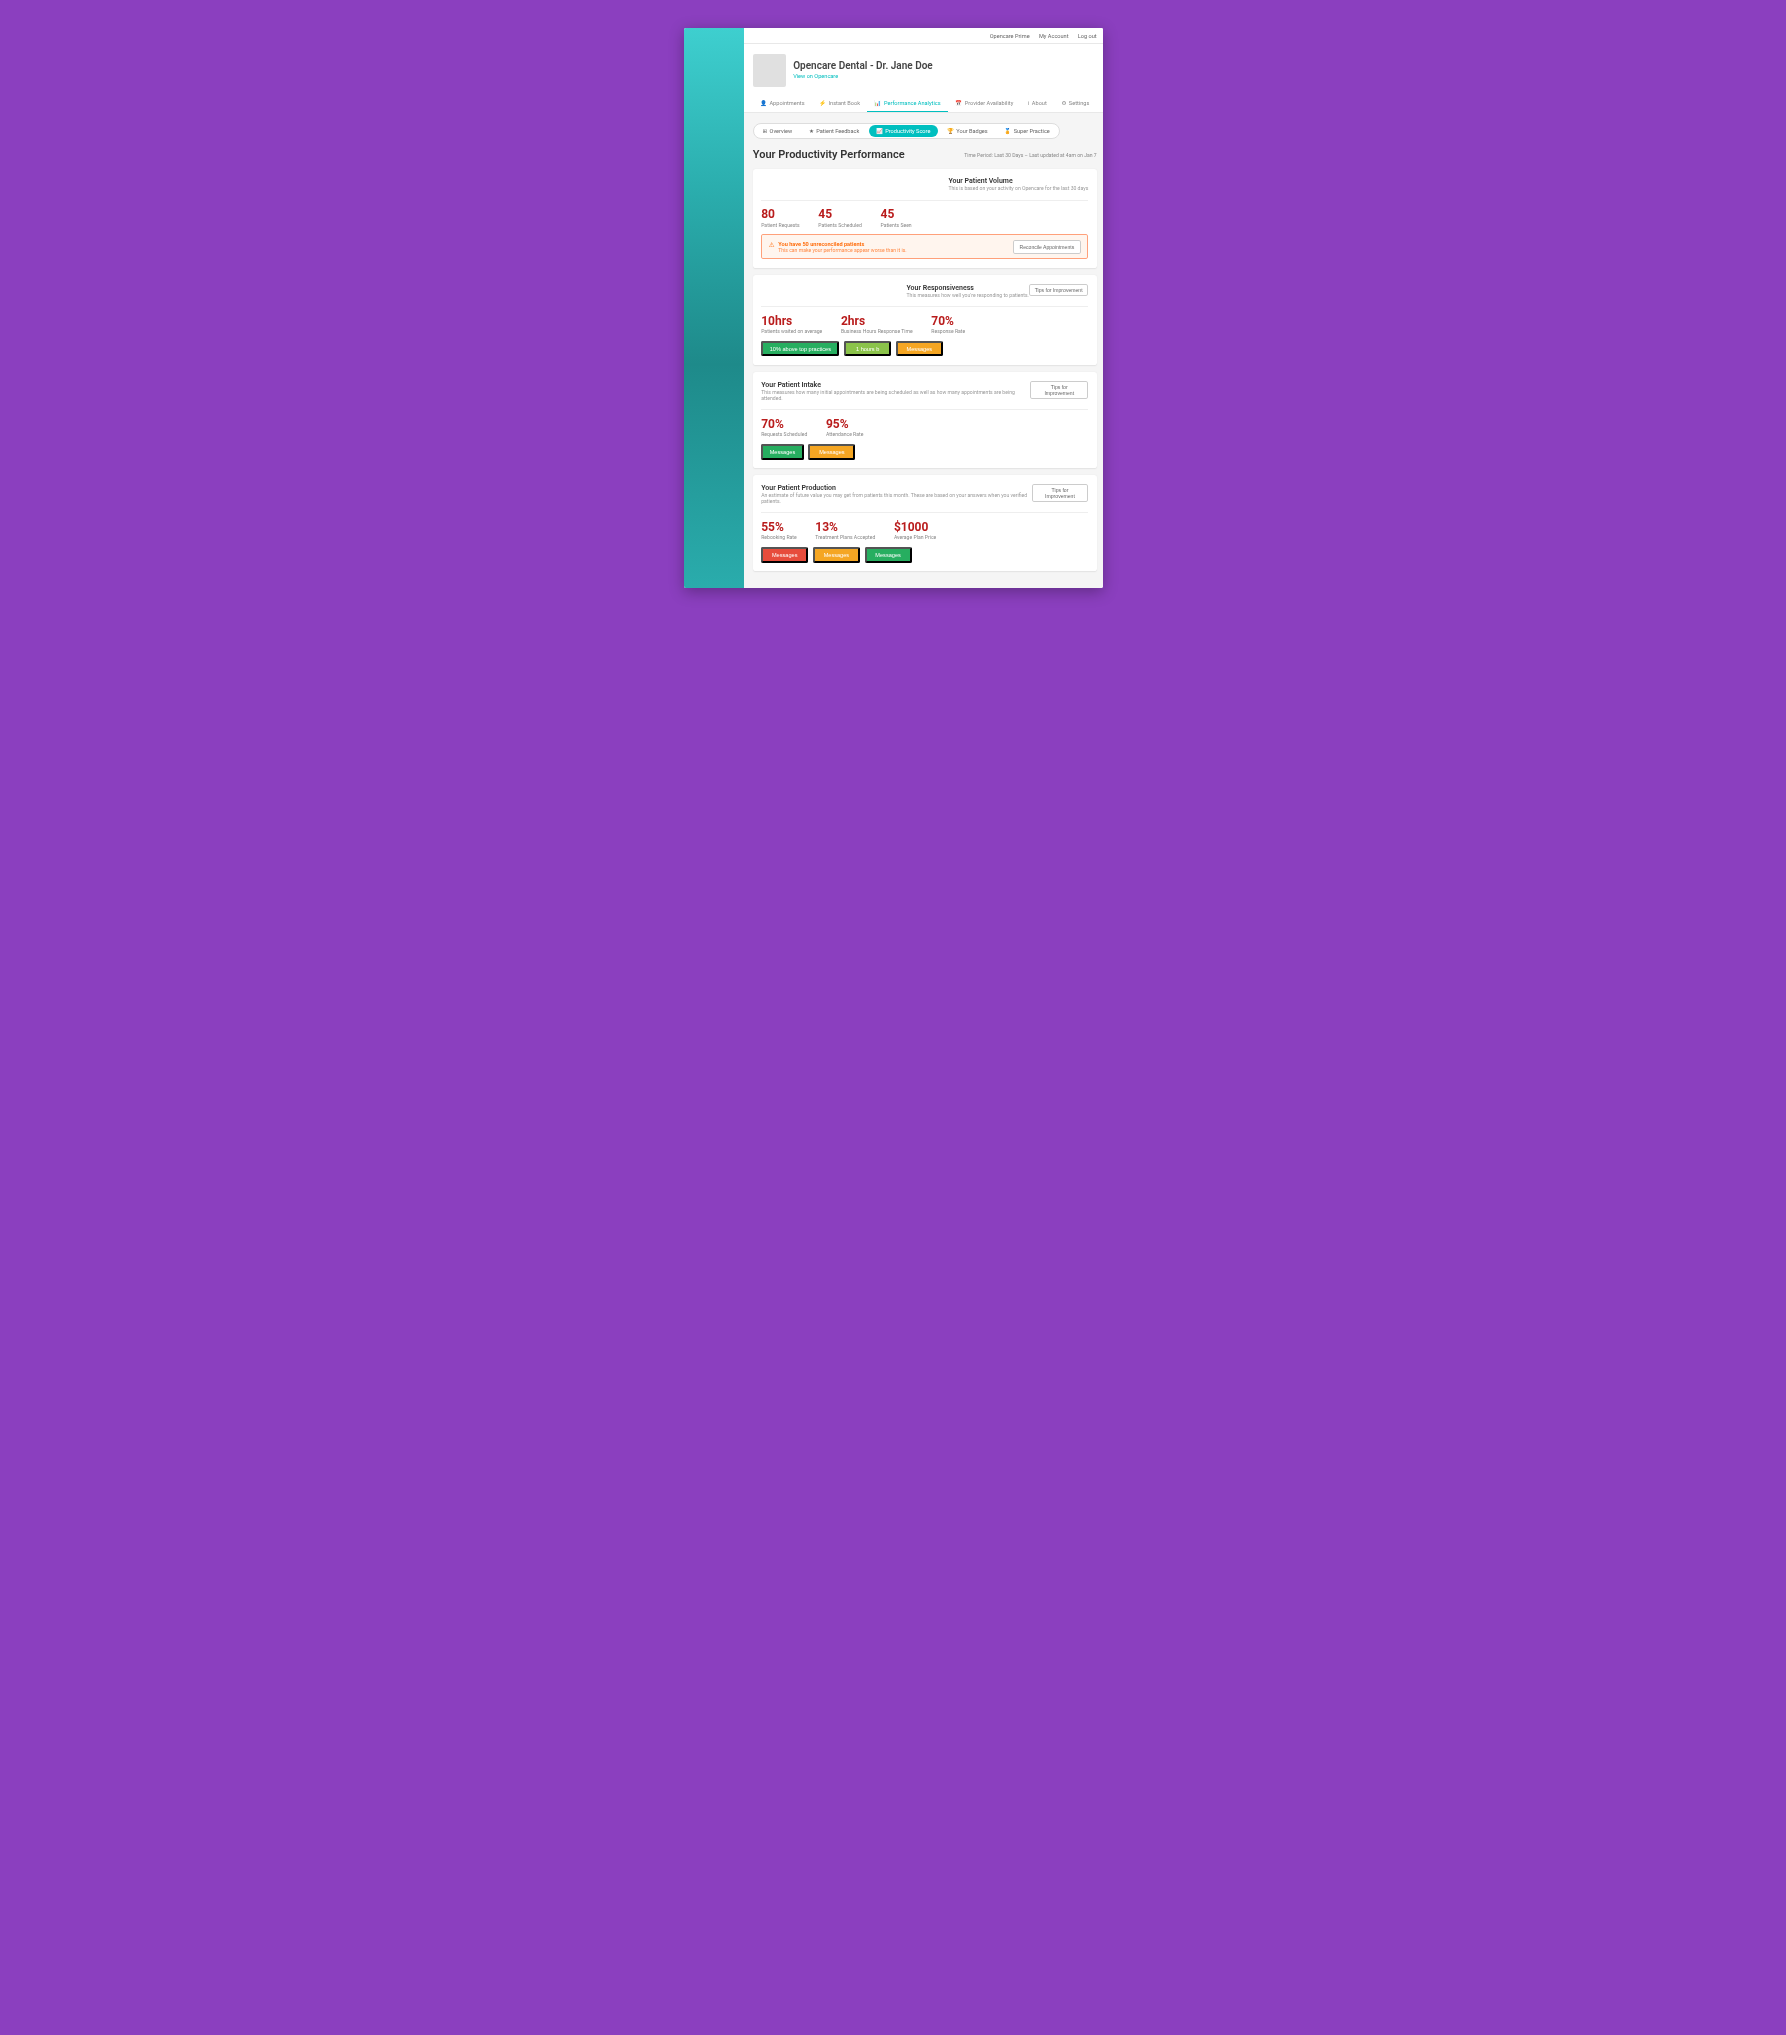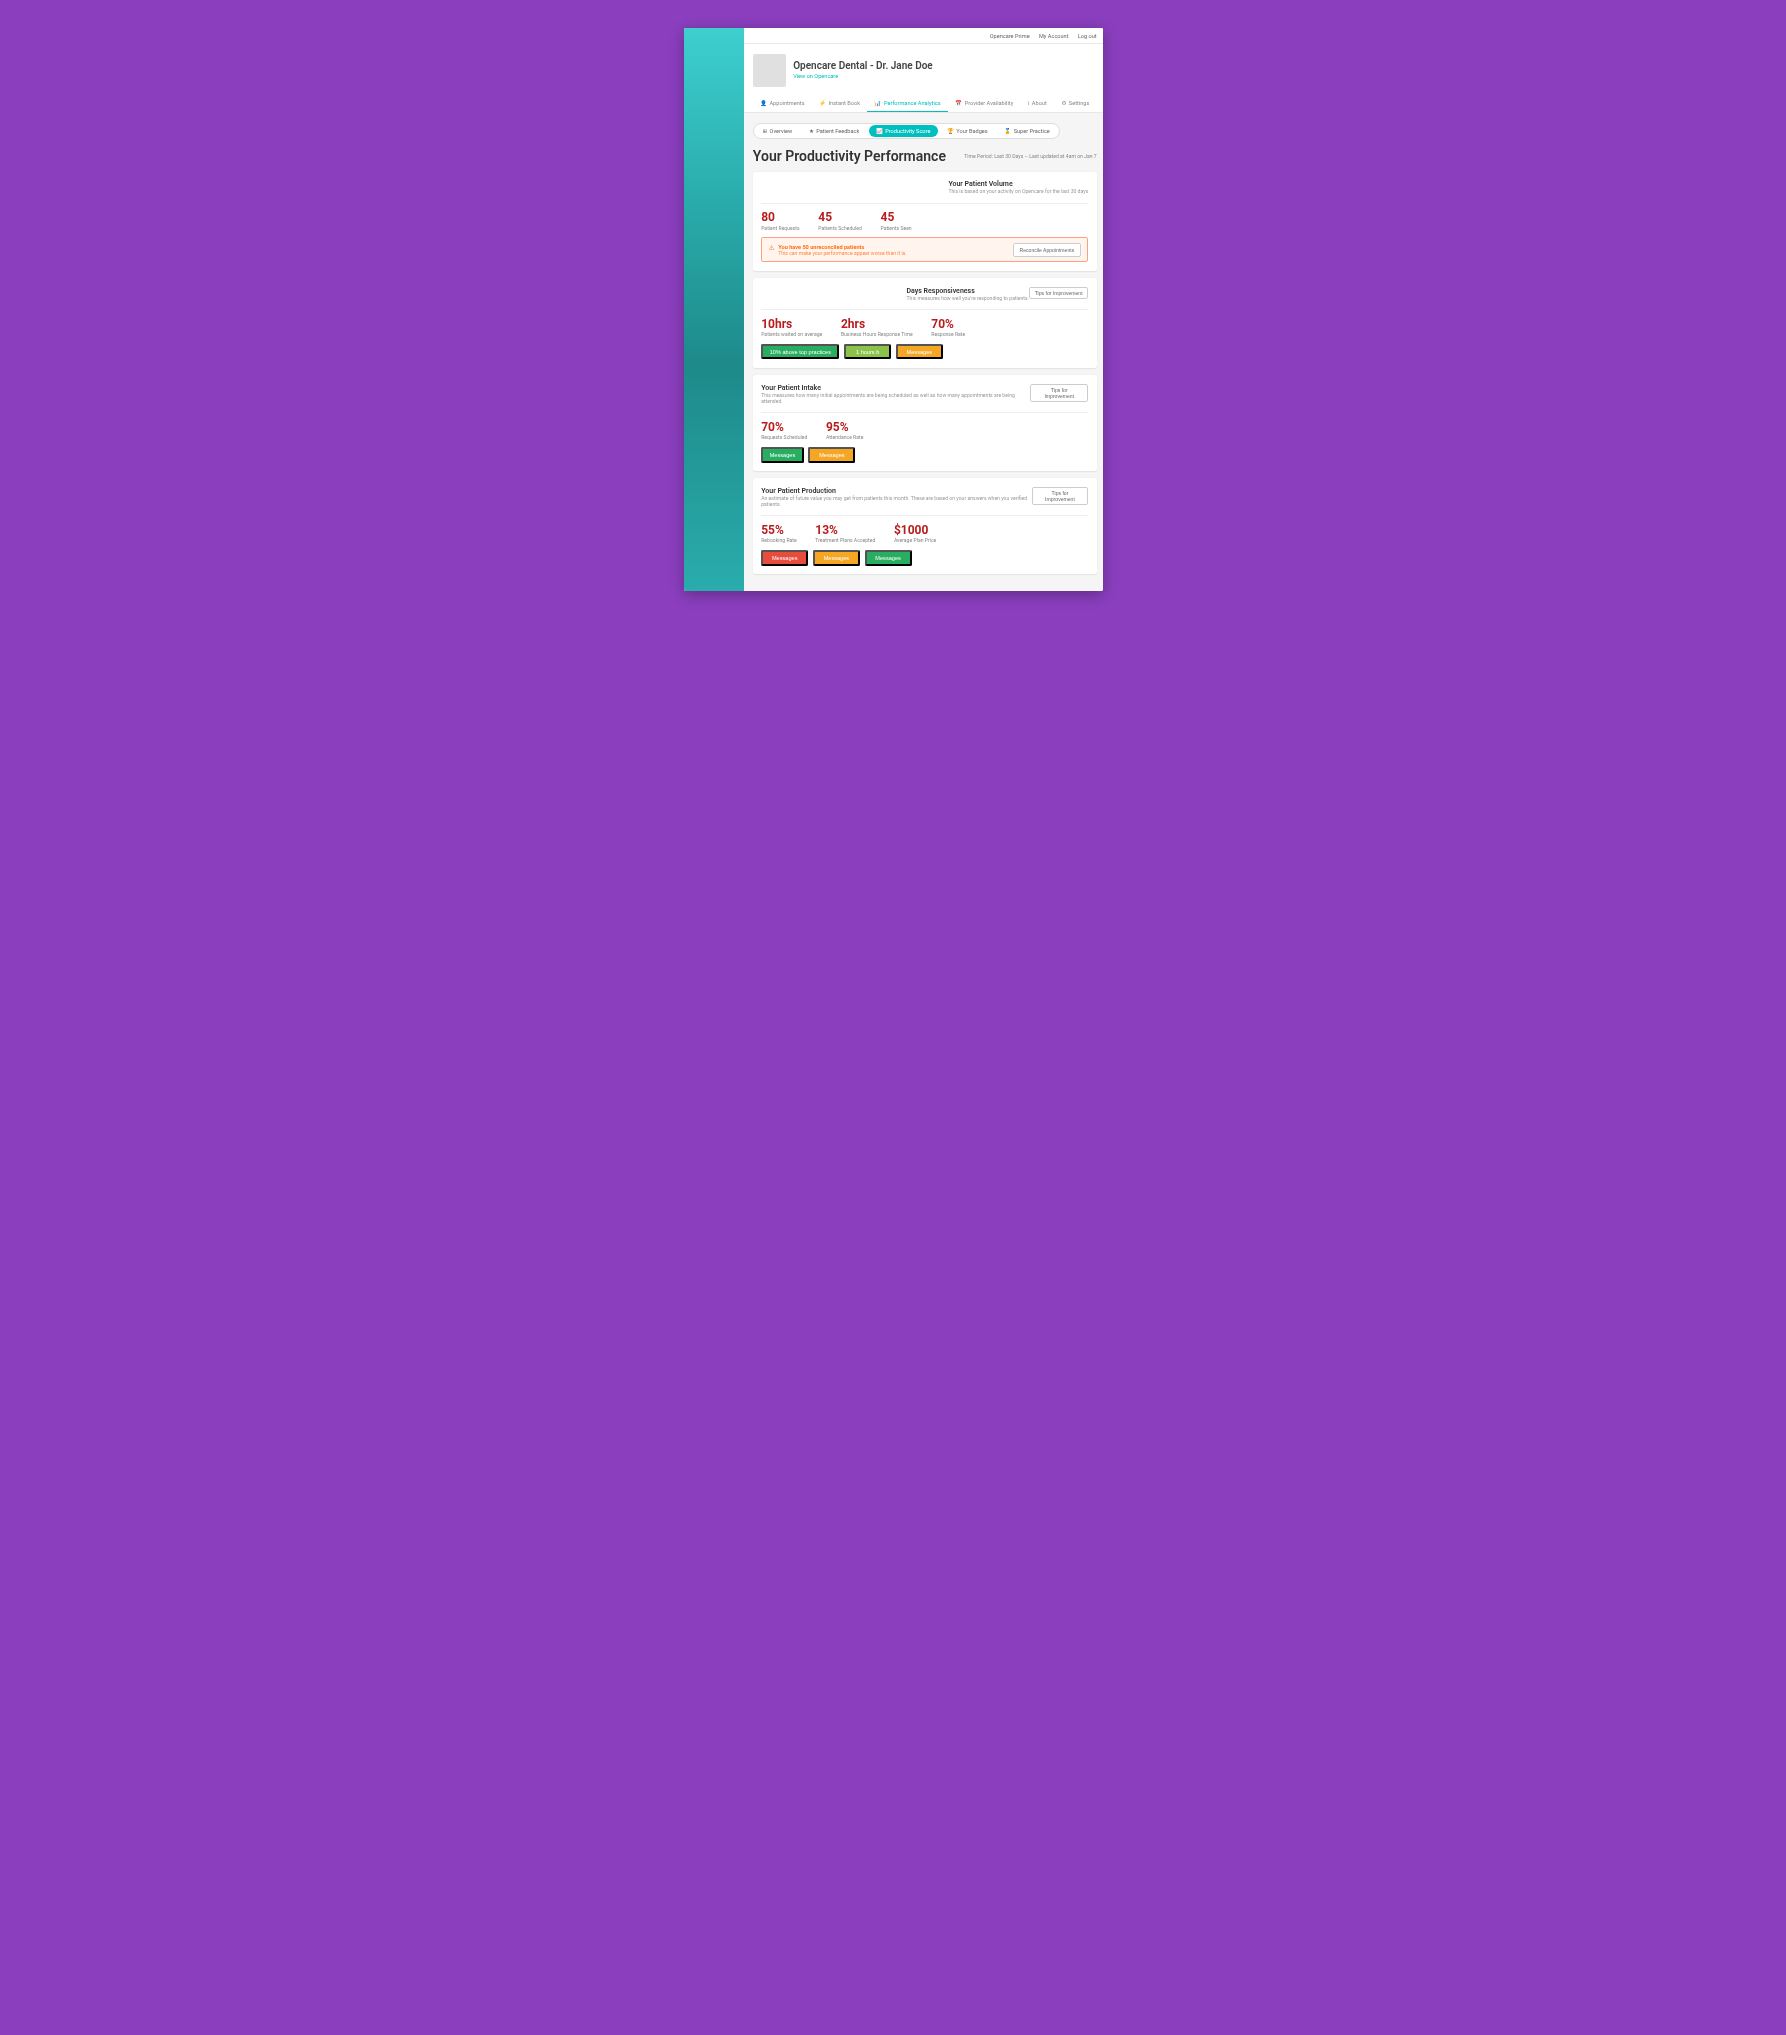--- a/index.html
+++ b/index.html
@@ -127,21 +127,21 @@
       color: white;
     }
     
     .page-title-row {
       display: flex;
       justify-content: space-between;
       align-items: center;
       margin-bottom: 7.4px;
     }
     .page-title {
-      font-size: 14px;
+      font-size: 11px;
       font-weight: 600;
       color: #333;
     }
     .time-period {
       font-size: 5.1px;
       color: #888;
     }
     
     .card {
       background: white;
@@ -403,21 +403,21 @@
               <div class="alert-msg-secondary">This can make your performance appear worse than it is.</div>
             </div>
           </div>
           <button class="reconcile-btn">Reconcile Appointments</button>
         </div>
       </div>
 
       <div class="card">
         <div class="card-header">
           <div>
-            <div class="card-title">Days Responsiveness</div>
+            <div class="card-title">Your Responsiveness</div>
             <div class="card-subtitle">This measures how well you're responding to patients.</div>
           </div>
           <button class="tips-btn">Tips for Improvement</button>
         </div>
         <hr class="divider">
         <div class="metrics-row">
           <div class="metric-item">
             <div class="metric-value">10hrs</div>
             <div class="metric-label">Patients waited on average</div>
           </div>

